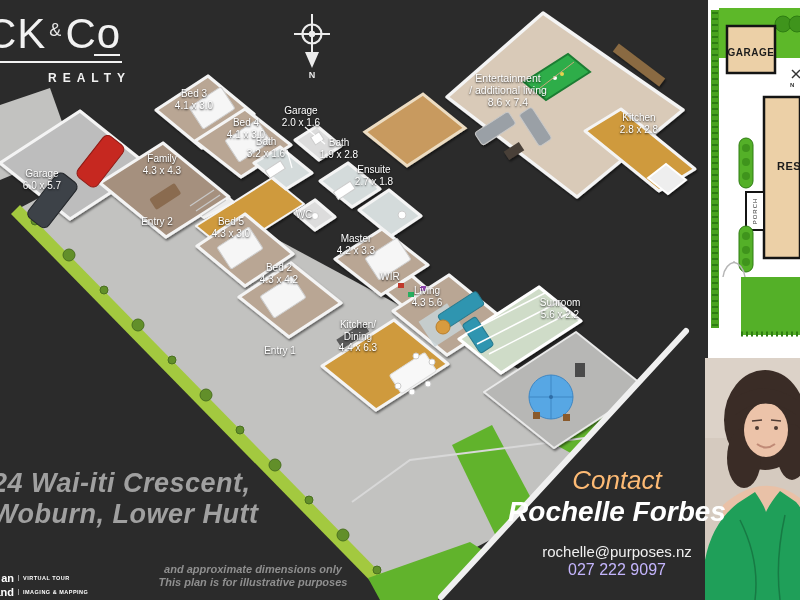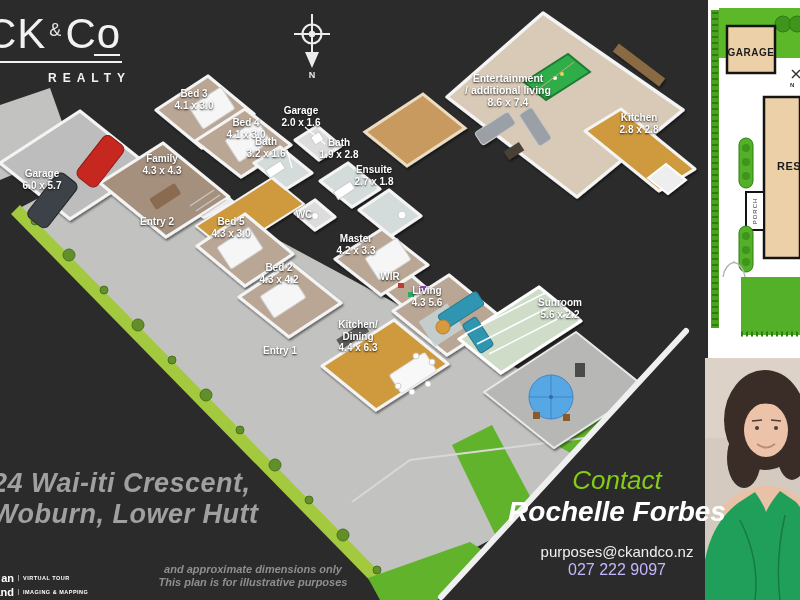--- a/index.html
+++ b/index.html
@@ -1,21 +1,21 @@
 <!DOCTYPE html>
 <html><head>
 <meta charset="utf-8">
 <style>
   html,body{margin:0;padding:0;background:#1a1a1a;}
   .stage{position:relative;width:800px;height:600px;background:#2b2b2b;overflow:hidden;
          font-family:"Liberation Sans",sans-serif;}
   .plan{position:absolute;left:0;top:0;}
   
   .rl{position:absolute;transform:translate(-50%,-50%);text-align:center;color:#ffffff;
-      font-weight:bold;font-size:10px;line-height:11.5px;white-space:nowrap;
+      font-weight:normal;font-size:10px;line-height:11.5px;white-space:nowrap;
       text-shadow:0 1px 2px rgba(0,0,0,.85);z-index:5;}
   .rl.big{font-size:10.5px;line-height:12px;}
   
   .logo{position:absolute;left:-14px;top:8px;color:#f2f2f2;z-index:6;}
   .logo-row{font-size:42px;letter-spacing:1px;line-height:44px;}
   .lgamp{font-size:18px;vertical-align:12px;margin:0 3px;opacity:.95;}
   .lg2{position:relative;}
   .lg2::after{content:"";position:absolute;left:52%;right:1px;bottom:1px;border-bottom:2px solid #f2f2f2;}
   .logo-rule{width:136px;height:2px;background:#f2f2f2;margin-top:5px;}
   .logo-tag{font-size:12px;font-weight:bold;letter-spacing:6px;margin-top:8px;margin-left:62px;}
@@ -31,21 +31,21 @@
   .sp-porch{position:absolute;left:755px;top:211px;transform:translate(-50%,-50%) rotate(-90deg);
             font-size:6px;color:#333;letter-spacing:1px;z-index:5;}
   .sp-n{position:absolute;left:790px;top:82px;font-size:6px;font-weight:bold;color:#333;z-index:5;}
   
   .addr{position:absolute;left:-8px;color:#a0a0a0;font-size:27px;font-weight:800;
         font-style:italic;white-space:nowrap;letter-spacing:.5px;z-index:5;}
   
   .disc{position:absolute;left:253px;top:563px;transform:translateX(-50%);text-align:center;
         color:#8f8f8f;font-size:11px;font-style:italic;font-weight:bold;line-height:13px;z-index:5;}
   
-  .c-head{position:absolute;left:617px;top:480px;transform:translate(-50%,-50%);color:#84cc16;
+  .c-head{position:absolute;left:617px;top:480px;transform:translate(-50%,-50%);color:#fdba74;
           font-size:26px;font-style:italic;z-index:5;}
   .c-name{position:absolute;left:617px;top:512px;transform:translate(-50%,-50%);color:#ffffff;
           font-size:28px;font-weight:bold;white-space:nowrap;z-index:5;font-style:italic;}
   .c-mail{position:absolute;left:617px;top:551px;transform:translate(-50%,-50%);color:#f0f0f0;
           font-size:15px;z-index:6;white-space:nowrap;}
   .c-phone{position:absolute;left:617px;top:570px;transform:translate(-50%,-50%);color:#c4b5fd;
            font-size:16px;z-index:6;white-space:nowrap;}
   
   .badges{position:absolute;left:-10px;top:572px;z-index:5;color:#fff;}
   .badge-row{display:flex;align-items:center;margin-bottom:2px;}
@@ -325,21 +325,21 @@
   <div class="addr" style="top:468px">24 Wai-iti Crescent,</div>
   <div class="addr" style="top:499px">Woburn, Lower Hutt</div>
 
   <div class="disc">
     <div>and approximate dimensions only</div>
     <div>This plan is for illustrative purposes</div>
   </div>
 
   <div class="c-head">Contact</div>
   <div class="c-name">Rochelle Forbes</div>
-  <div class="c-mail">purposes@ckandco.nz</div>
+  <div class="c-mail">rochelle@purposes.nz</div>
   <div class="c-phone">027 222 9097</div>
 
   <div class="badges">
     <div class="badge-row">
       <span class="bp">an</span>
         <span class="bt">VIRTUAL TOUR</span>
     </div>
     <div class="badge-row">
       <span class="bp">and</span>
         <span class="bt">IMAGING &amp; MAPPING</span>

